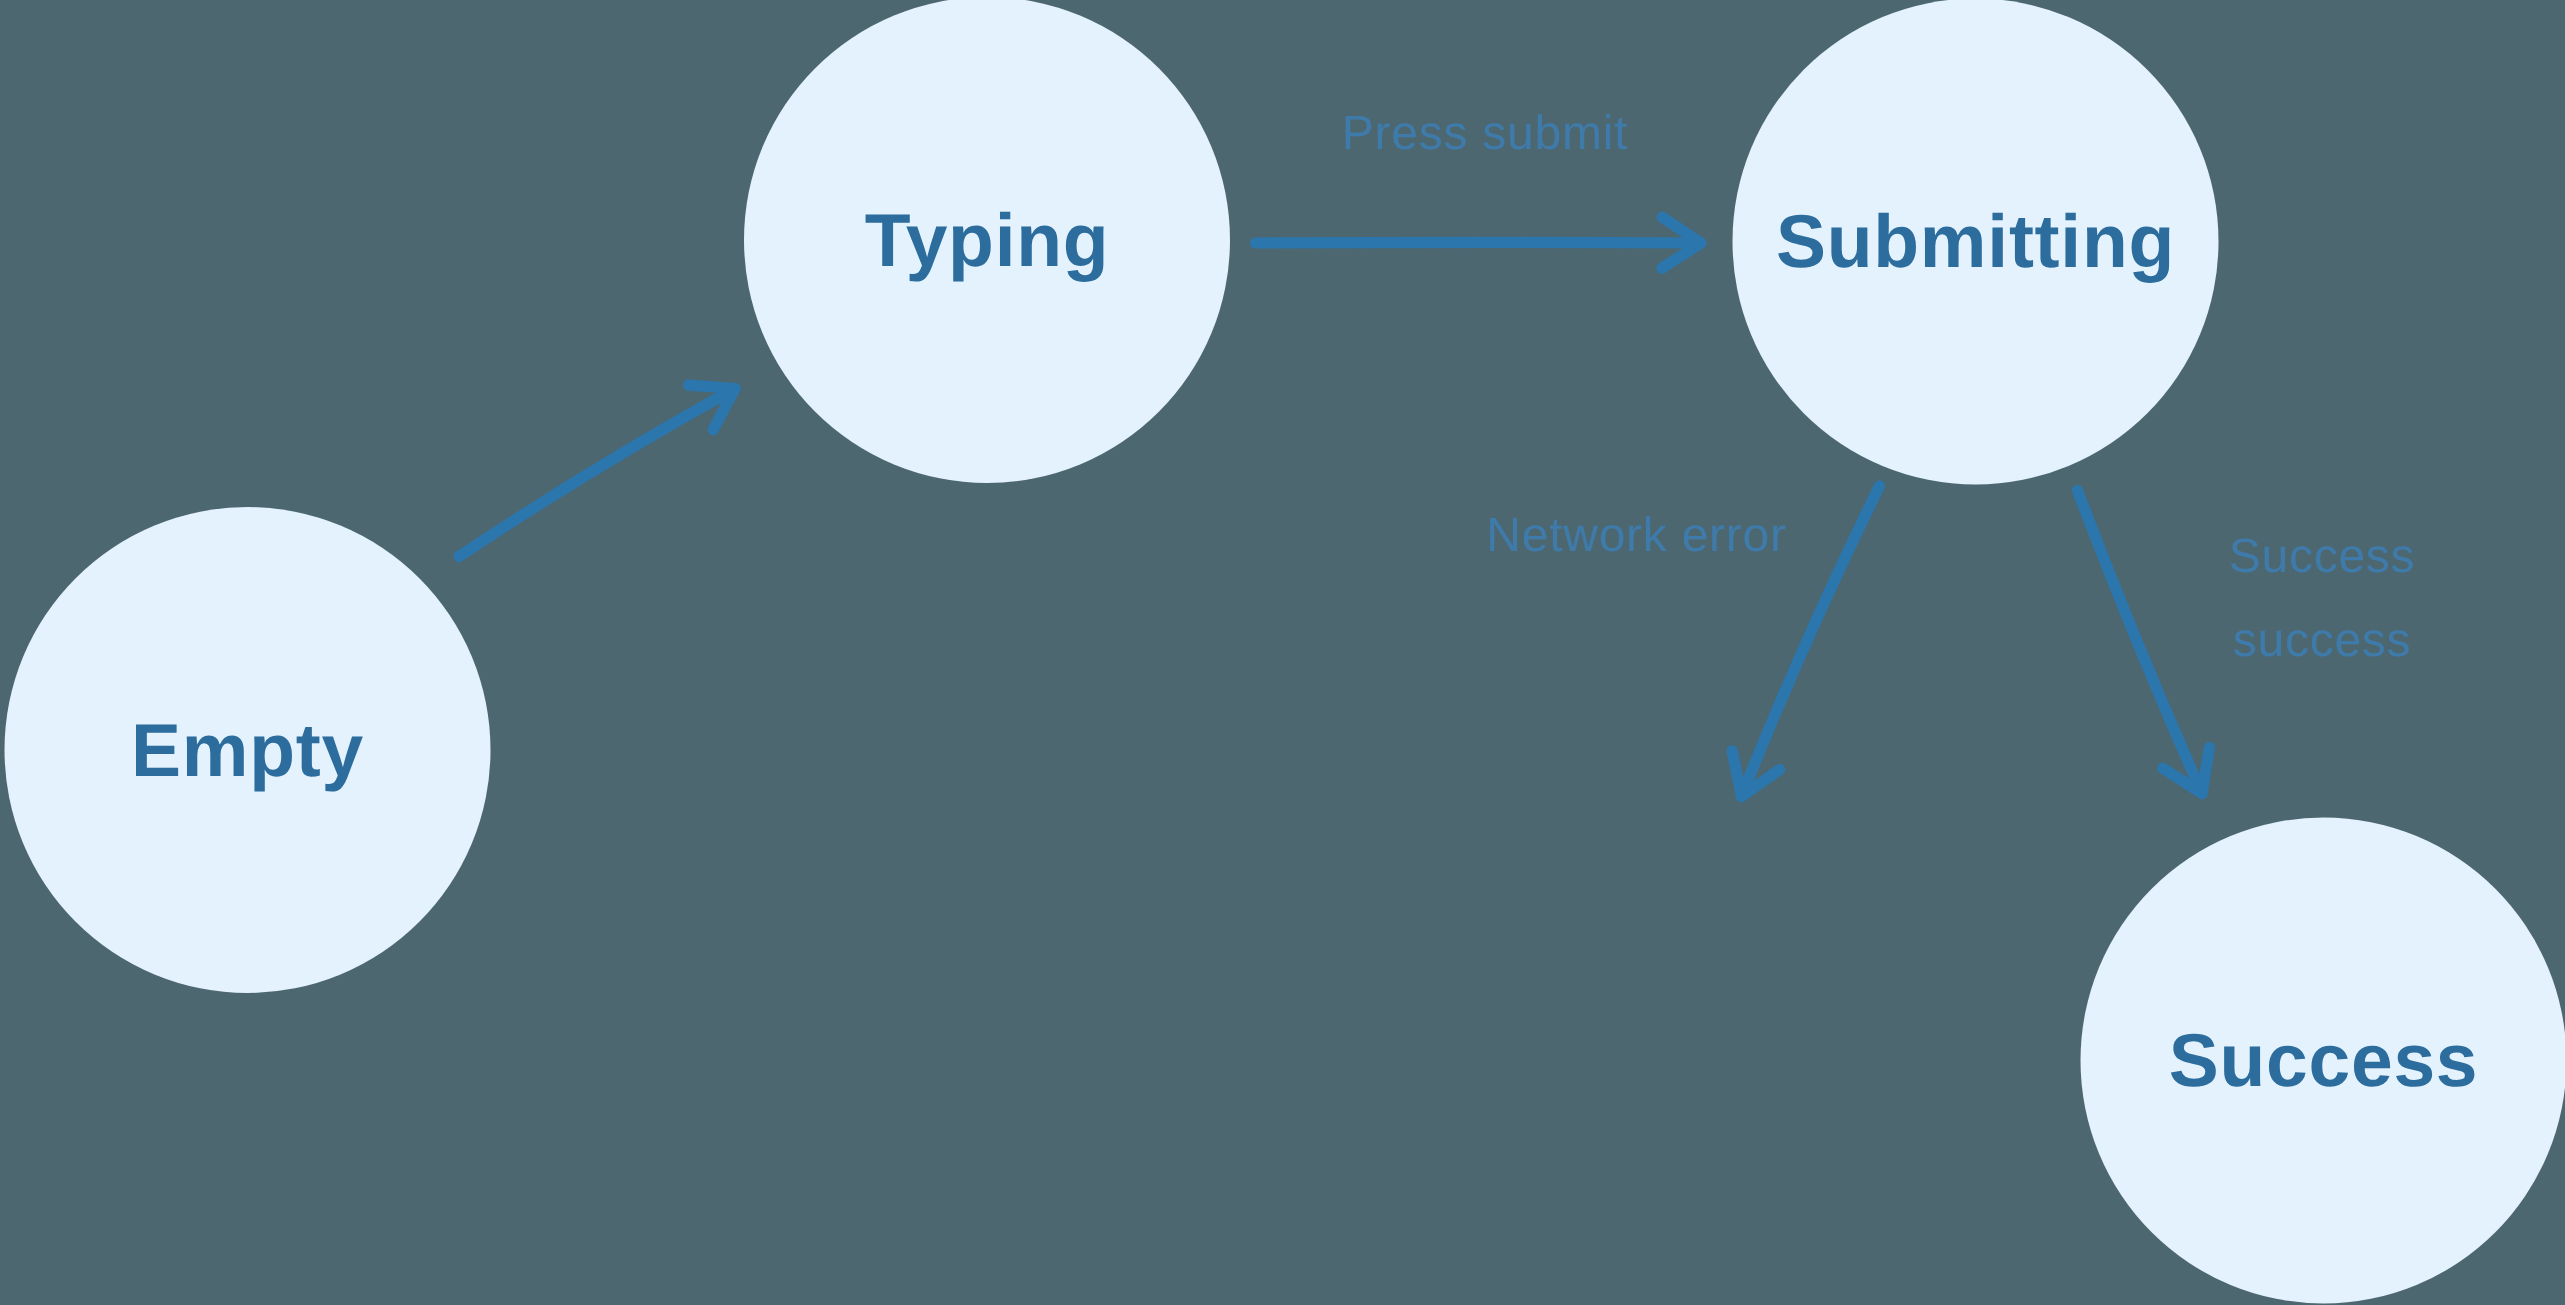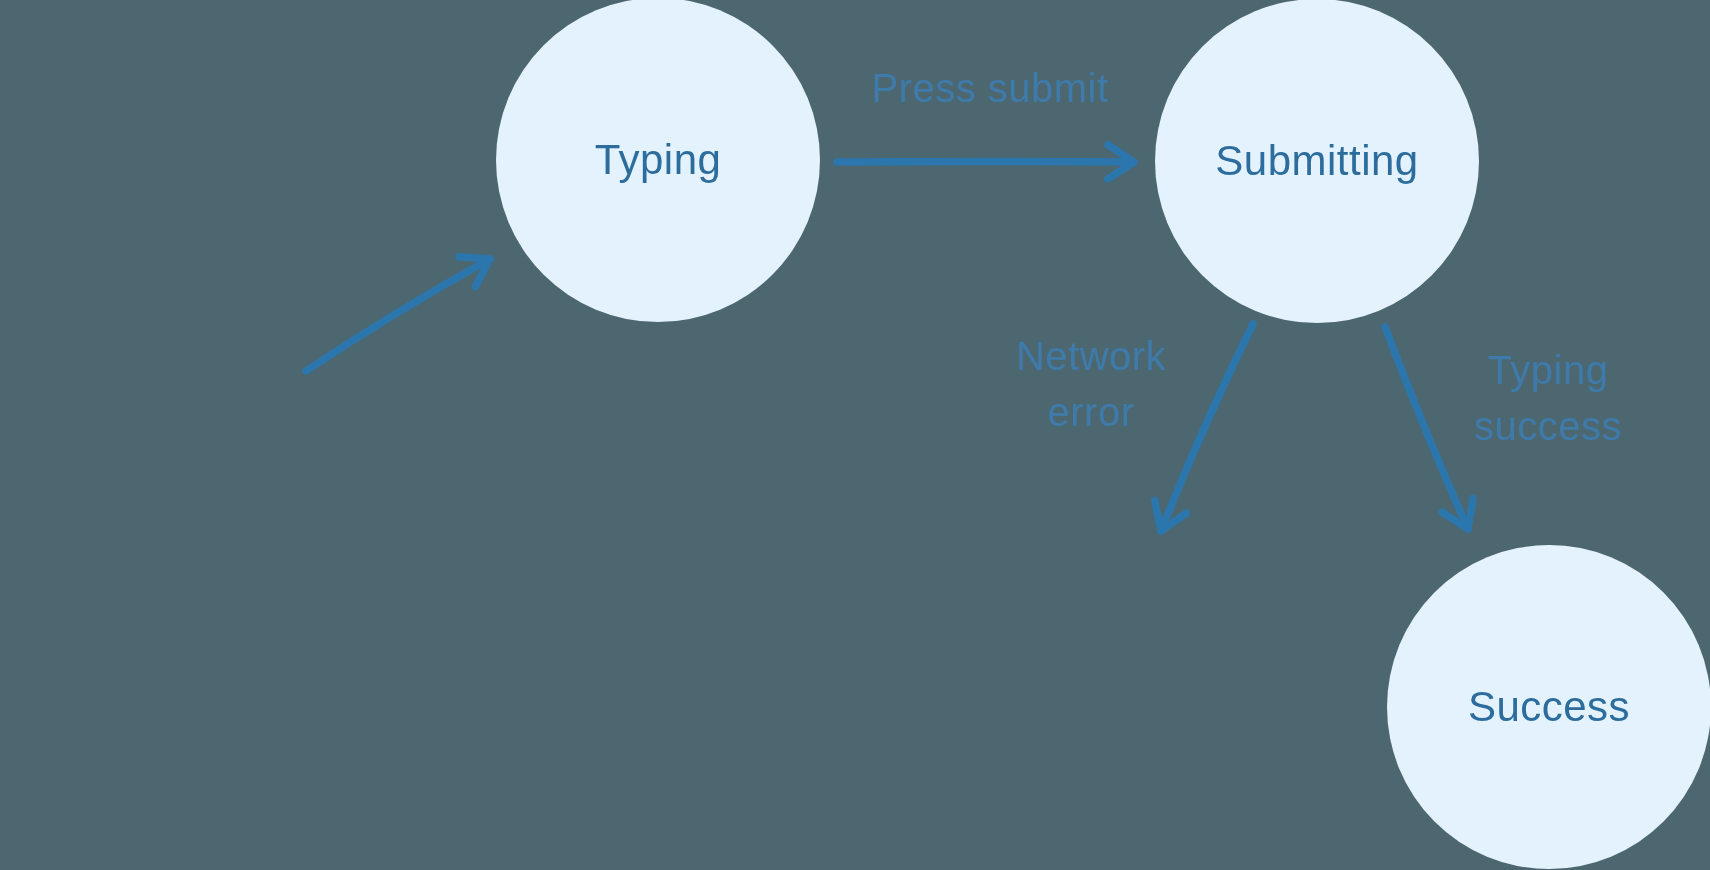--- a/index.html
+++ b/index.html
@@ -37,37 +37,37 @@
     position: absolute;
     width: 324px;
     height: 324px;
     border-radius: 50%;
     background: var(--node-fill, #e3f2fd);
     display: flex;
     align-items: center;
     justify-content: center;
   }
   .node .node-label {
-    font-size: 42px;
-    font-weight: 400;
+    font-size: 50px;
+    font-weight: 700;
     color: var(--node-text, #2c6d9e);
     letter-spacing: 0.5px;
     white-space: nowrap;
   }
   .node-empty      { left: 3px;    top: 338px; }
   .node-typing     { left: 496px;  top: -2px;  }
   .node-submitting { left: 1155px; top: -1px; align-items: center;  }
   .node-error      { left: 924px;  top: 547px; }
   .node-success    { left: 1387px; top: 545px; align-items: center; }
 
   .edge-label {
     position: absolute;
     transform: translateX(-50%);
     text-align: center;
-    font-size: 40px;
+    font-size: 32px;
     font-weight: 500;
     line-height: 56px;
     color: var(--edge-label, #3e7bab);
     letter-spacing: 0.5px;
   }
   .edge-label-start-typing    { left: 326px;  top: 183px; width: 160px; }
   .edge-label-press-submit    { left: 990px;  top: 60px;  white-space: nowrap; }
   .edge-label-network-error   { left: 1091px; top: 328px; width: 220px; }
   .edge-label-network-success { left: 1548px; top: 342px; width: 220px; }
 </style>
@@ -81,34 +81,37 @@
       <marker id="arrowhead" markerUnits="userSpaceOnUse" markerWidth="80" markerHeight="80" viewBox="-40 -40 80 80" refX="0" refY="0" orient="auto">
         <path class="arrowhead-path" d="M -26 -17 L 0 0 L -26 17"></path>
       </marker>
     </defs>
     <path class="edge-path" d="M 306 371 Q 396 311 490 259" marker-end="url(#arrowhead)"></path>
     <path class="edge-path" d="M 837 162 Q 988 161 1134 162" marker-end="url(#arrowhead)"></path>
     <path class="edge-path" d="M 1253 324 Q 1201 430 1161 531" marker-end="url(#arrowhead)"></path>
     <path class="edge-path" d="M 1385 327 Q 1424 430 1468 529" marker-end="url(#arrowhead)"></path>
   </svg>
 
+  <div class="node node-empty">
+    <span class="node-label">Empty</span>
+  </div>
 
   <div class="node node-typing">
     <span class="node-label">Typing</span>
   </div>
 
   <div class="node node-submitting">
     <span class="node-label">Submitting</span>
   </div>
 
 
   <div class="node node-success">
     <span class="node-label">Success</span>
   </div>
 
 
   <div class="edge-label edge-label-press-submit">Press submit</div>
 
   <div class="edge-label edge-label-network-error">Network error</div>
 
-  <div class="edge-label edge-label-network-success">Typing success</div>
+  <div class="edge-label edge-label-network-success">Success success</div>
 
 </div>
 
 </body></html>

